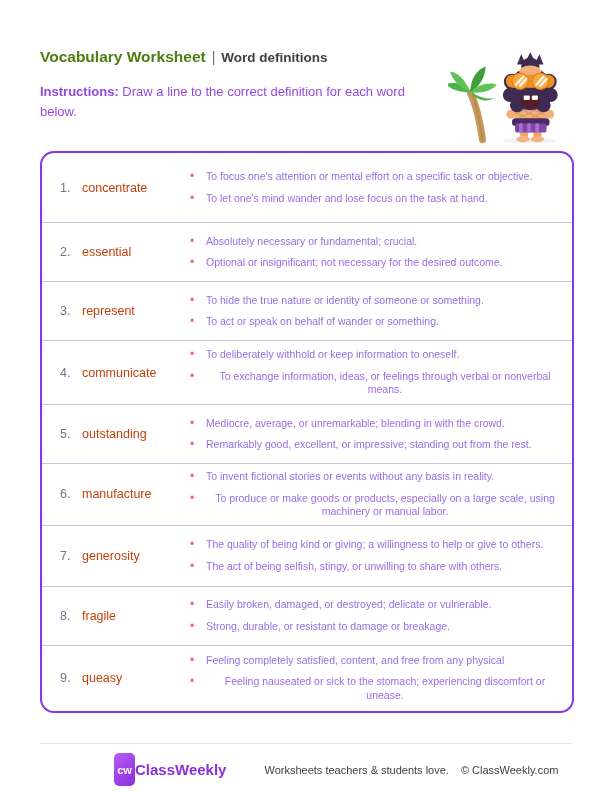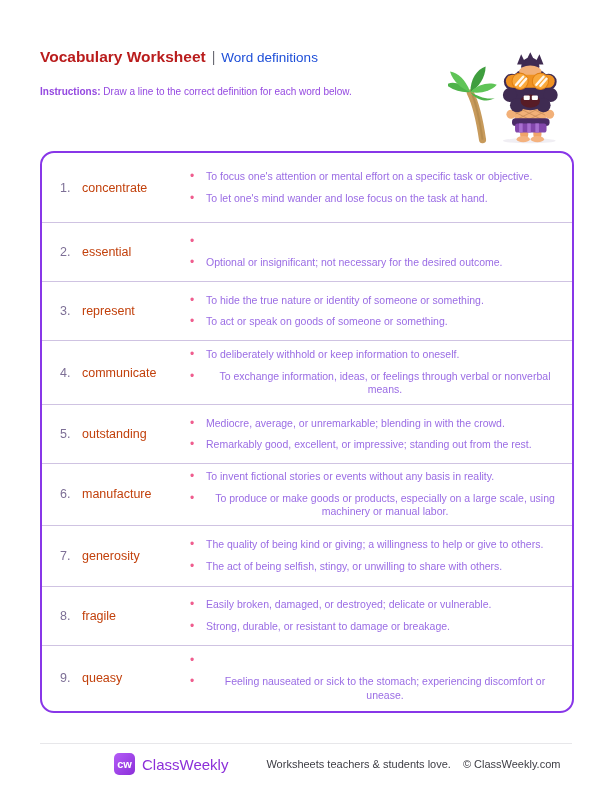--- a/index.html
+++ b/index.html
@@ -1,25 +1,25 @@
 <!DOCTYPE html>
 <html><head>
 <meta charset="utf-8">
 <style>
   html,body{margin:0;padding:0;background:#ffffff;}
   body{width:612px;height:792px;position:relative;font-family:"Liberation Sans",sans-serif;-webkit-font-smoothing:antialiased;}
   .page{position:absolute;inset:0;overflow:hidden;}
 
   
   .title{position:absolute;left:40px;top:38px;font-size:15.5px;color:#23232b;white-space:nowrap;}
-  .title .t-bold{font-weight:bold;color:#b91c1c;}
+  .title .t-bold{font-weight:bold;color:#4d7c0f;}
   .title .t-sep{color:#6b6b74;font-weight:400;margin:0 6px;font-size:14px;}
-  .title .t-reg{font-weight:400;color:#1d4ed8;font-size:13.5px;}
-
-  .instructions{position:absolute;left:40px;top:82px;width:368px;font-size:10px;line-height:19.5px;color:#9448e0;margin:0;}
+  .title .t-reg{font-weight:700;color:#404040;font-size:13.5px;}
+
+  .instructions{position:absolute;left:40px;top:82px;width:368px;font-size:13px;line-height:19.5px;color:#9448e0;margin:0;}
   .instructions .i-label{font-weight:bold;}
 
   .illustration{position:absolute;left:448px;top:50px;width:128px;height:94px;}
 
   
   .card{position:absolute;left:40px;top:151px;width:534px;box-sizing:border-box;border:2px solid #8836e8;border-radius:14px;background:#fff;overflow:hidden;}
   .row{display:flex;align-items:center;border-bottom:1px solid #cfc3e2;padding:6px 8px 6px 0;box-sizing:border-box;}
   .row:last-child{border-bottom:none;}
   .row:nth-of-type(1){min-height:70px;}
   .row:nth-of-type(2){min-height:59px;}
@@ -34,22 +34,22 @@
   .num{font-size:12.5px;color:#7d6f96;width:14px;flex:0 0 14px;}
   .word{font-size:12.5px;color:#c2410c;margin-left:8px;}
   .defs{flex:1;display:flex;flex-direction:column;gap:8px;}
   .def{display:flex;align-items:flex-start;}
   .bullet{color:#ef5d8e;font-size:12px;line-height:13.5px;width:12px;flex:0 0 12px;margin-right:4px;text-align:left;}
   .def-text{font-size:10.5px;line-height:13.5px;color:#9a6ce4;max-width:358px;text-align:center;}
 
   
   .footer-divider{position:absolute;left:40px;top:743px;width:532px;height:1px;background:#e7e7ea;}
   .footer-row{position:absolute;left:114px;top:753px;display:flex;align-items:center;}
-  .badge{width:21px;height:22px;border-radius:5px;background:linear-gradient(135deg,#b45cf7,#8b2fd9);color:#fff;font-size:11px;font-weight:bold;display:flex;align-items:center;justify-content:center;}
-  .brand{font-size:15px;font-weight:normal;color:#8c2fd9;margin-left:7px;}
+  .badge{width:21px;height:33px;border-radius:5px;background:linear-gradient(135deg,#b45cf7,#8b2fd9);color:#fff;font-size:11px;font-weight:bold;display:flex;align-items:center;justify-content:center;}
+  .brand{font-size:15px;font-weight:bold;color:#8c2fd9;}
   .tagline{font-size:11px;color:#3d3d44;margin-left:38px;}
   .copyright{font-size:11px;color:#3d3d44;margin-left:12px;text-align:center;}
 </style>
 </head>
 <body>
 
 <div class="page">
 
   <h1 class="title">
     <span class="t-bold">Vocabulary Worksheet</span><span class="t-sep">|</span><span class="t-reg">Word definitions</span>
@@ -150,41 +150,42 @@
     </div>
 
     <div class="row">
       <div class="word-cell">
         <span class="num">2.</span>
         <span class="word">essential</span>
       </div>
       <div class="defs">
         <div class="def">
           <span class="bullet">•</span>
+          <span class="def-text">Absolutely necessary or fundamental; crucial.</span>
         </div>
         <div class="def">
           <span class="bullet">•</span>
           <span class="def-text">Optional or insignificant; not necessary for the desired outcome.</span>
         </div>
       </div>
     </div>
 
     <div class="row">
       <div class="word-cell">
         <span class="num">3.</span>
         <span class="word">represent</span>
       </div>
       <div class="defs">
         <div class="def">
           <span class="bullet">•</span>
           <span class="def-text">To hide the true nature or identity of someone or something.</span>
         </div>
         <div class="def">
           <span class="bullet">•</span>
-          <span class="def-text">To act or speak on goods of someone or something.</span>
+          <span class="def-text">To act or speak on behalf of wander or something.</span>
         </div>
       </div>
     </div>
 
     <div class="row">
       <div class="word-cell">
         <span class="num">4.</span>
         <span class="word">communicate</span>
       </div>
       <div class="defs">
@@ -268,20 +269,21 @@
     </div>
 
     <div class="row">
       <div class="word-cell">
         <span class="num">9.</span>
         <span class="word">queasy</span>
       </div>
       <div class="defs">
         <div class="def">
           <span class="bullet">•</span>
+          <span class="def-text">Feeling completely satisfied, content, and free from any physical</span>
         </div>
         <div class="def">
           <span class="bullet">•</span>
           <span class="def-text">Feeling nauseated or sick to the stomach; experiencing discomfort or unease.</span>
         </div>
       </div>
     </div>
 
   </div>
 

